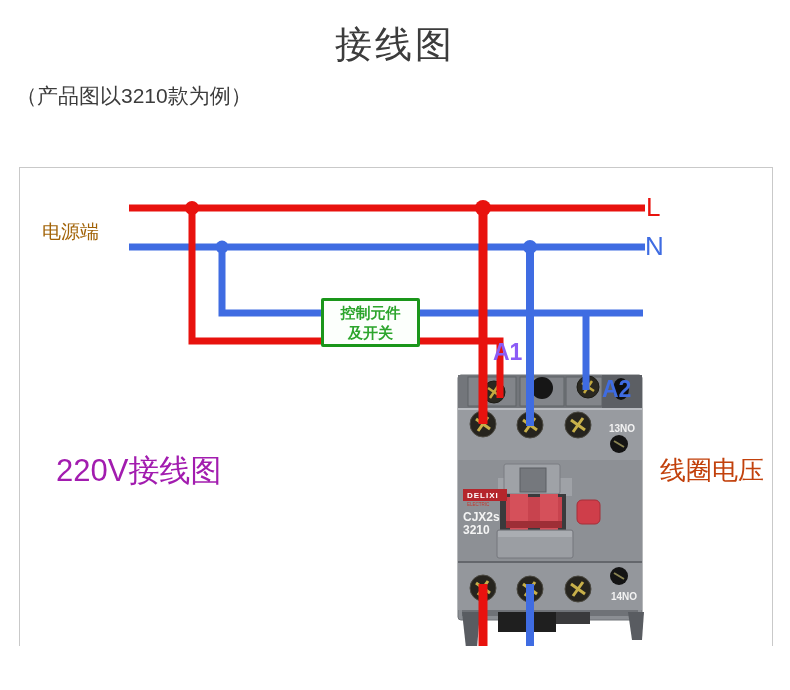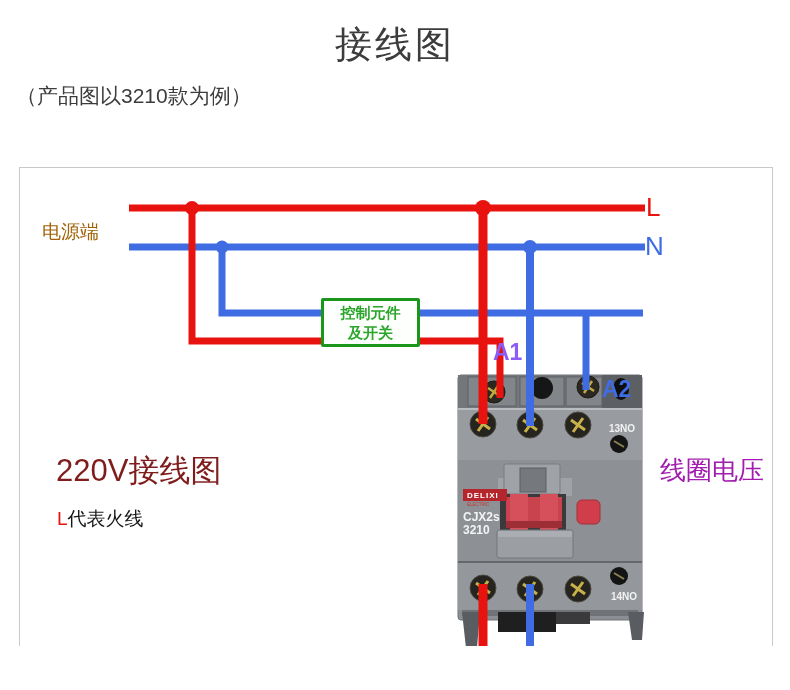--- a/index.html
+++ b/index.html
@@ -26,25 +26,25 @@
   .l-label { left:646px; top:192px; font-size:26px; color:#e8120e; }
   .n-label { left:645px; top:231px; font-size:26px; color:#3f6ce2; }
   .a1-label { left:449px; top:339px; font-size:23px; font-weight:600; color:#8b5cf6;margin-left:44px; }
   .a2-label { left:602px; top:340px; font-size:23px; font-weight:600; color:#3f6ce2;margin-top:36px; }
   .control-box {
     left:321px; top:298px; width:99px; height:49px; box-sizing:border-box;
     border:3px solid #1a961a; border-radius:2px; background:#fcfffc;
     display:flex; flex-direction:column; align-items:center; justify-content:center;
     font-size:15px; font-weight:600; color:#2da52d; line-height:20px;
   }
-  .caption-220v { left:56px; top:450px; font-size:31px; color:#7f1d1d; }
+  .caption-220v { left:56px; top:450px; font-size:31px; color:#a21caf; }
   .legend { left:57px; top:505px; font-size:19px; color:#161616; line-height:27px; }
   .legend .live { color:#e8120e; }
   .legend .neutral { color:#3f6ce2; }
-  .coil-voltage { left:660px; top:454px; font-size:26px; color:#a21caf; line-height:33px; }
+  .coil-voltage { left:660px; top:454px; font-size:26px; color:#c2410c; line-height:33px; }
   .svg-text { font-family:"Liberation Sans", sans-serif; }
 </style>
 </head>
 <body>
 
 <div class="stage">
 
   <div class="abs page-title">接线图</div>
   <div class="abs page-subtitle">（产品图以3210款为例）</div>
 
@@ -154,20 +154,19 @@
     <span>控制元件</span>
     <span>及开关</span>
   </div>
 
   <div class="abs a1-label">A1</div>
   <div class="abs a2-label">A2</div>
 
   <div class="abs caption-220v">220V接线图</div>
 
   <div class="abs legend">
-    <div><span class="live">L</span><span>代表火线</span></div>
   </div>
 
   <div class="abs coil-voltage">
     <div>线圈电压</div>
   </div>
 
 </div>
 
 </body></html>

